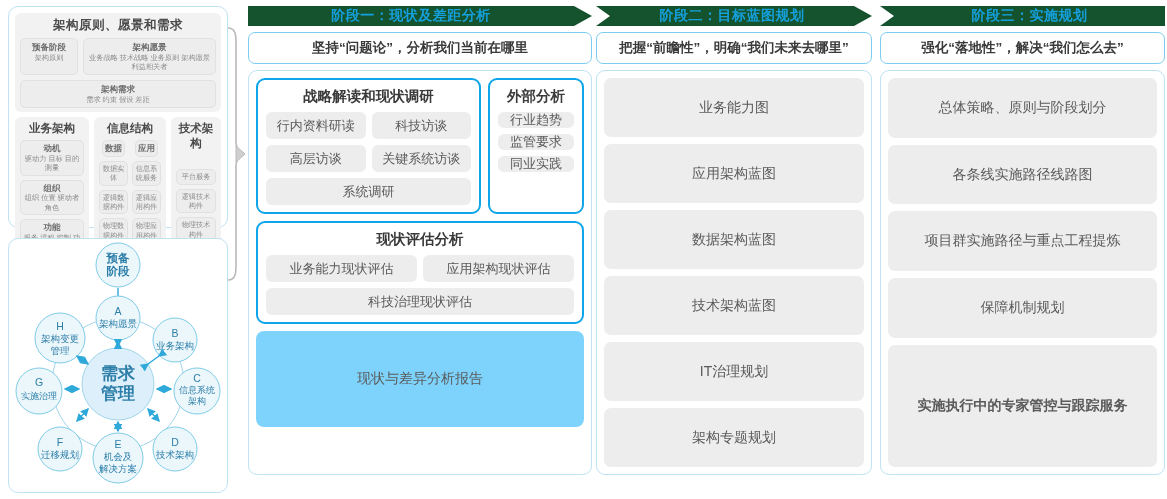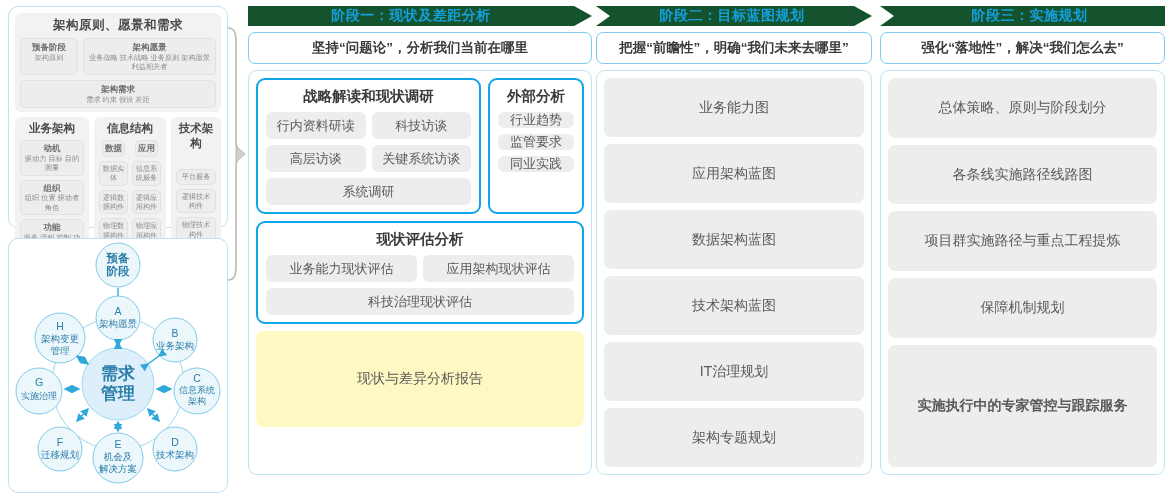--- a/index.html
+++ b/index.html
@@ -101,21 +101,21 @@
     font-size:13px;color:#5a5a5a;display:flex;align-items:center;justify-content:center;
     box-sizing:border-box;
   }
   .chip-grid2{display:flex;flex-direction:column;gap:6px;}
   .chip-grid2 .r{display:flex;gap:6px;}
   .chip-grid2 .r .chip{flex:1;height:27px;}
   .chip-col{display:flex;flex-direction:column;gap:6px;}
   .chip-col .chip{height:16px;}
   .full-chip{height:27px;}
   .report-box{
-    margin-top:7px;background:#fef9c3;border-radius:8px;height:96px;
+    margin-top:7px;background:#7dd3fc;border-radius:8px;height:96px;
     display:flex;align-items:center;justify-content:center;
     font-size:14px;color:#5a5a5a;
   }
   .big-chip{
     background:#ededed;border-radius:7px;flex:1;
     display:flex;align-items:center;justify-content:center;
     font-size:14px;color:#5a5a5a;text-align:center;padding:0 6px;box-sizing:border-box;
   }
   .big-chip.tall{flex:2.05;font-weight:bold;}
 </style>

